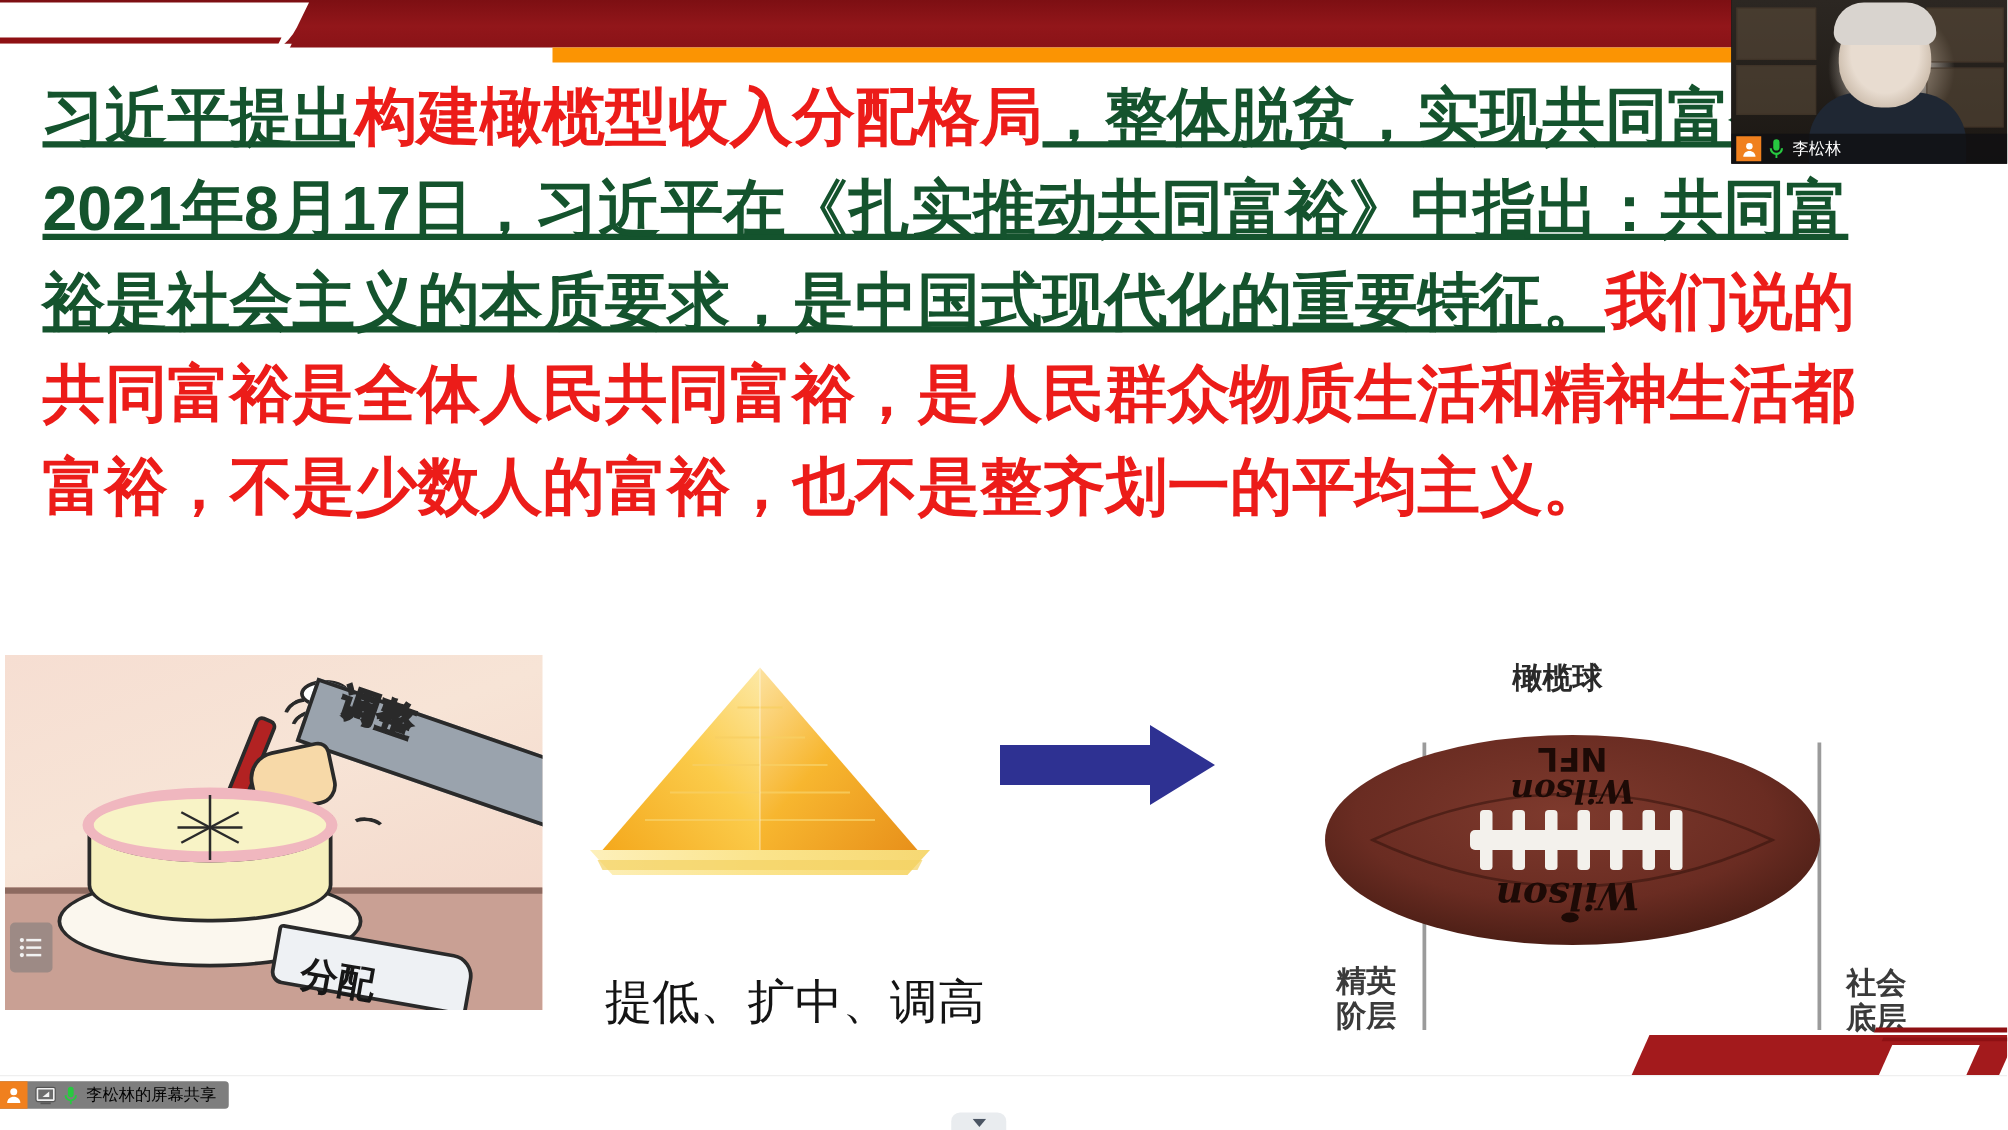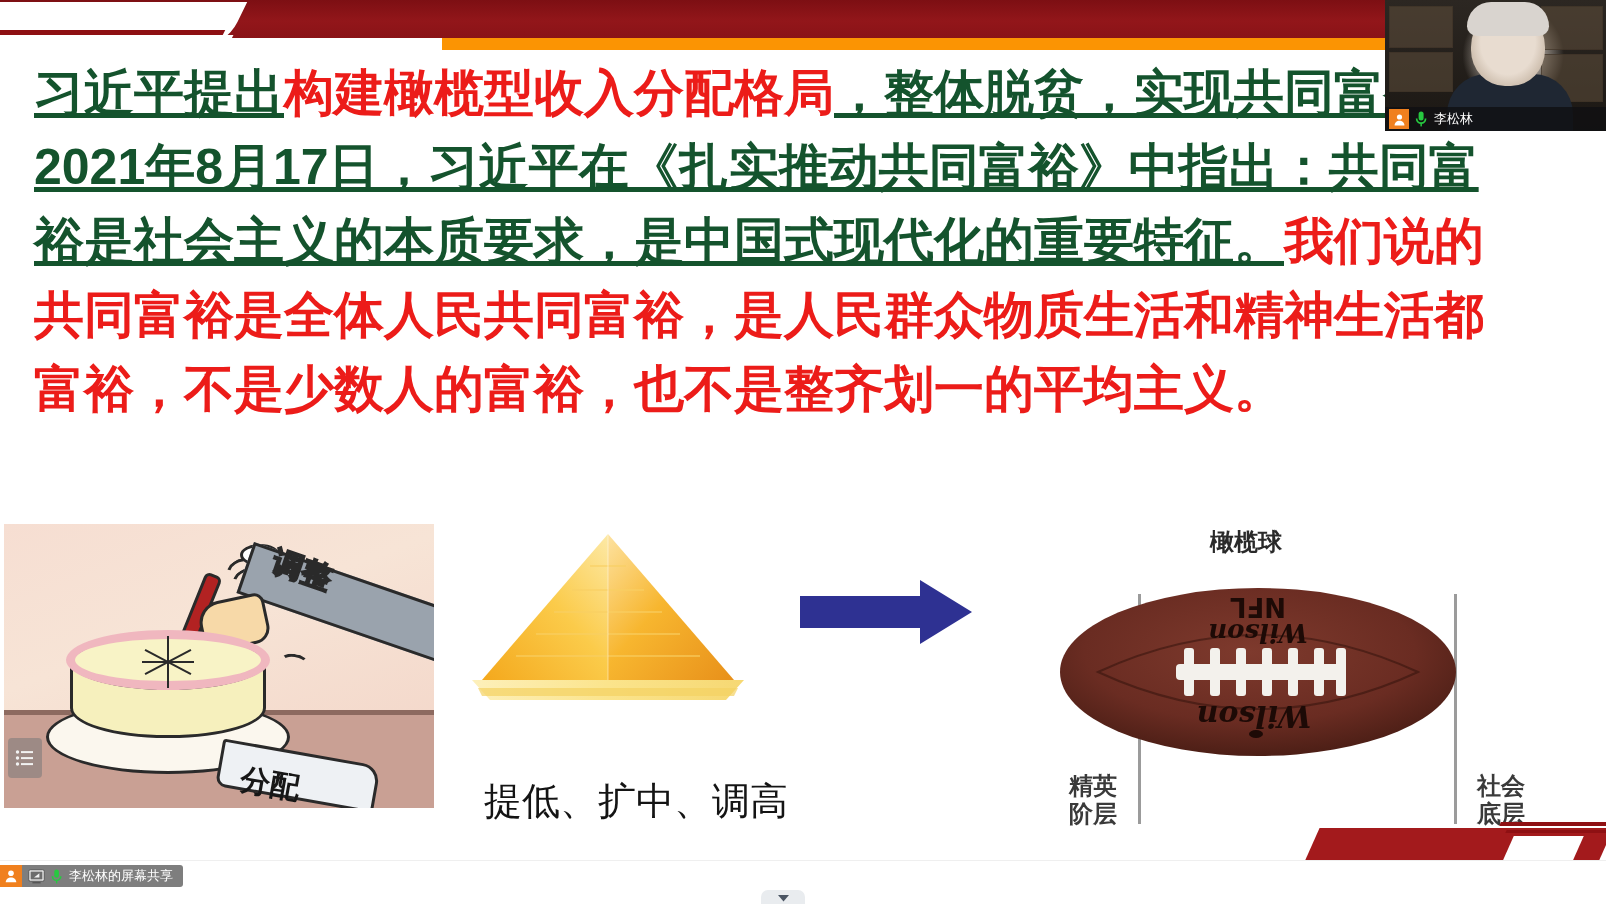--- a/index.html
+++ b/index.html
@@ -311,21 +311,21 @@
     display:flex; align-items:center; gap:5px; padding:0 10px 0 0;
     border-radius:0 3px 3px 0;
   }
   .share-person-ic {
     width:22px; height:22px; background:#f0801e; flex:none;
     display:flex; align-items:center; justify-content:center;
   }
   .share-screen-ic { width:18px; height:18px; flex:none; display:flex; align-items:center; justify-content:center; }
   .share-mic-ic { width:14px; height:18px; flex:none; display:flex; align-items:center; }
   .share-label {
-    color:#ffffff; font-size:13px; white-space:nowrap;
+    color:#000000; font-size:13px; white-space:nowrap;
     font-family:"DejaVu Sans","Liberation Sans",sans-serif;
   }
   #center-tab {
     position:absolute; left:761px; top:30px;
     width:44px; height:16px;
     background:#e9ecef;
     border-radius:7px 7px 0 0;
     display:flex; align-items:center; justify-content:center;
   }
   .hr-line {

